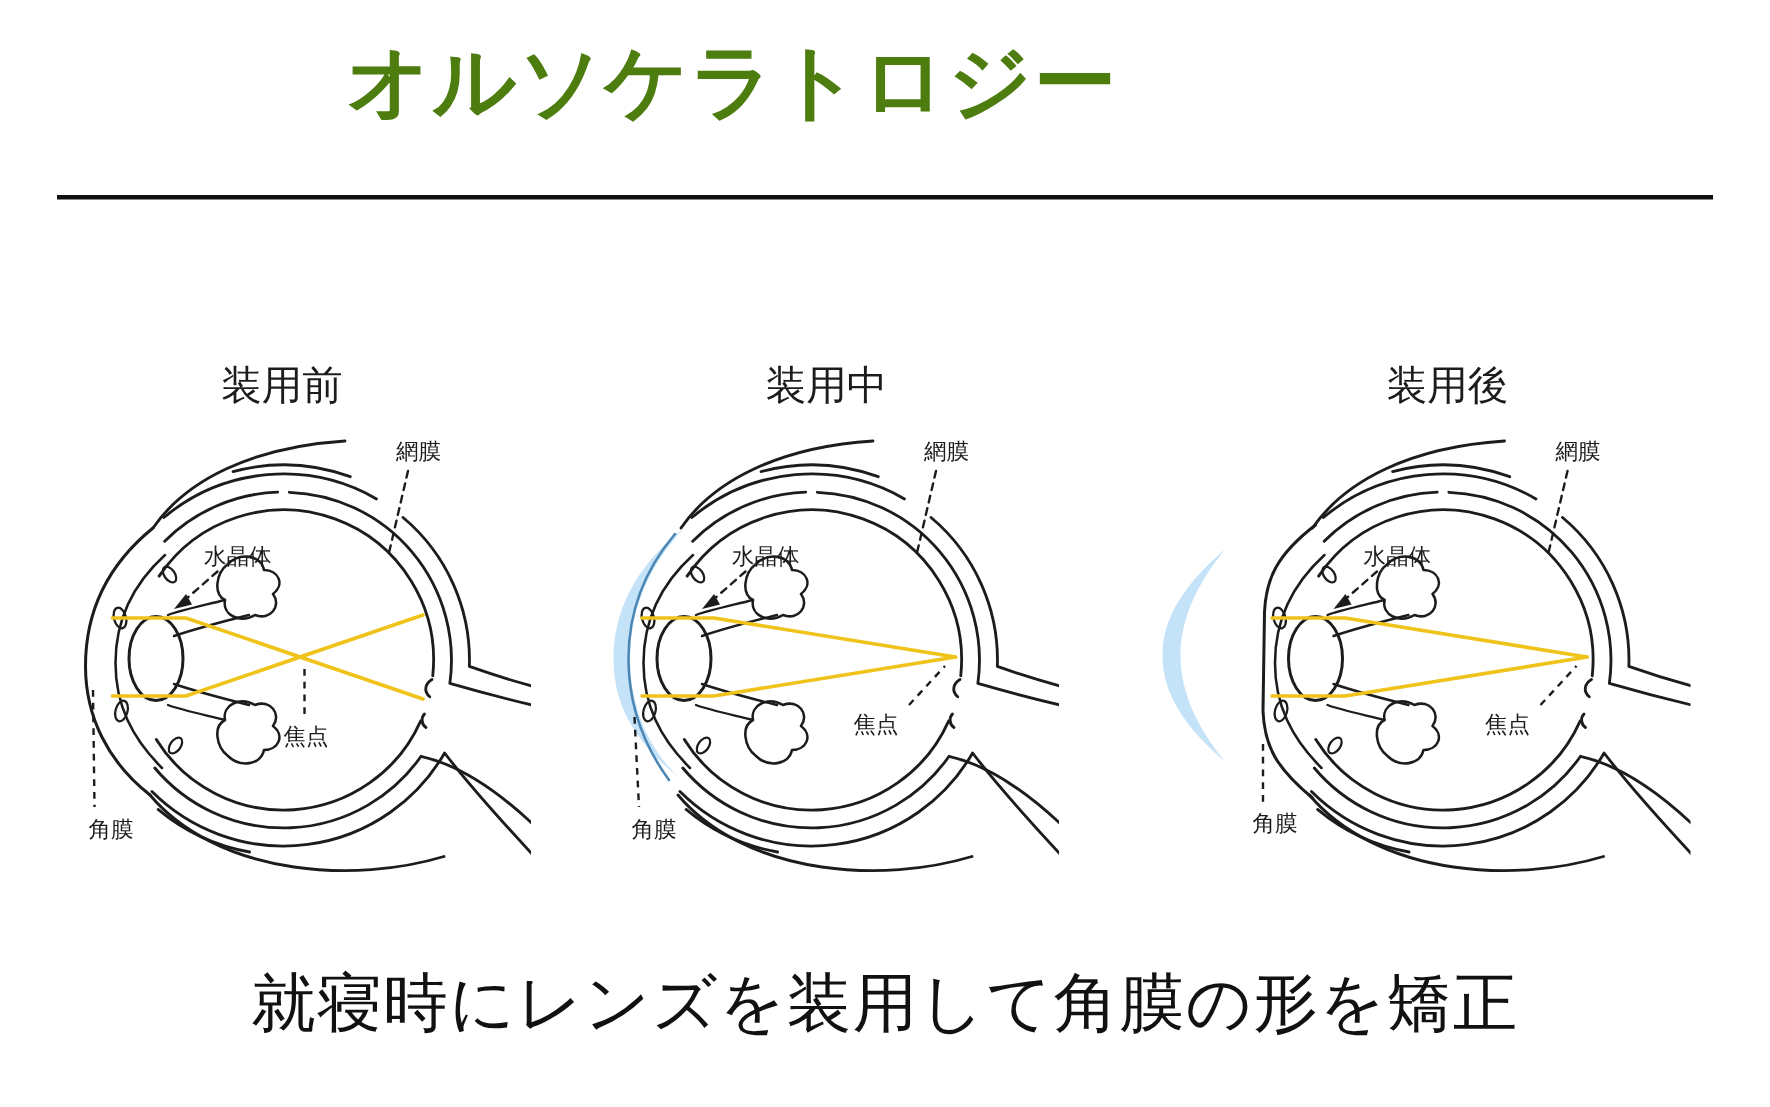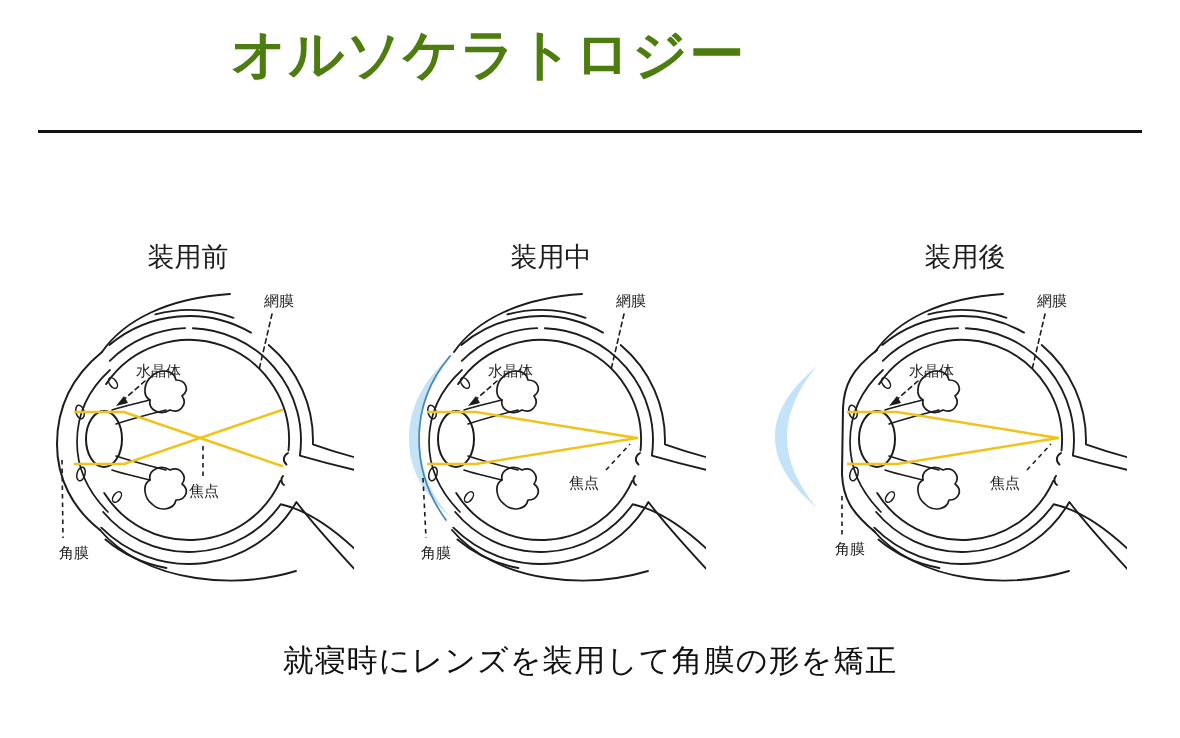--- a/index.html
+++ b/index.html
@@ -20,21 +20,21 @@
   }
   #heading-before{left:188px;}
   #heading-during{left:551px;font-family:Liberation Serif, serif;}
   #heading-after{left:965px;}
   .eye-svg{position:absolute;top:282px;width:380px;height:330px;}
   #eye-before{left:-26px;}
   #eye-during{left:326px;}
   #eye-after{left:747px;}
   .caption{
     position:absolute;top:640px;left:0;width:1180px;text-align:center;
-    font-size:31px;font-weight:500;color:#111;letter-spacing:1px;
+    font-size:43px;font-weight:500;color:#111;letter-spacing:1px;
   }
   .lbl{font-family:"DejaVu Sans",sans-serif;font-size:15px;fill:#1c1c1c;}
   .defs-holder{position:absolute;width:0;height:0;overflow:hidden;}
 </style>
 </head>
 <body>
 
 <svg class="defs-holder" aria-hidden="true">
   <defs>
     <g id="eye-base" fill="none" stroke="#1c1c1c" stroke-width="1.9" stroke-linecap="round" stroke-linejoin="round">

